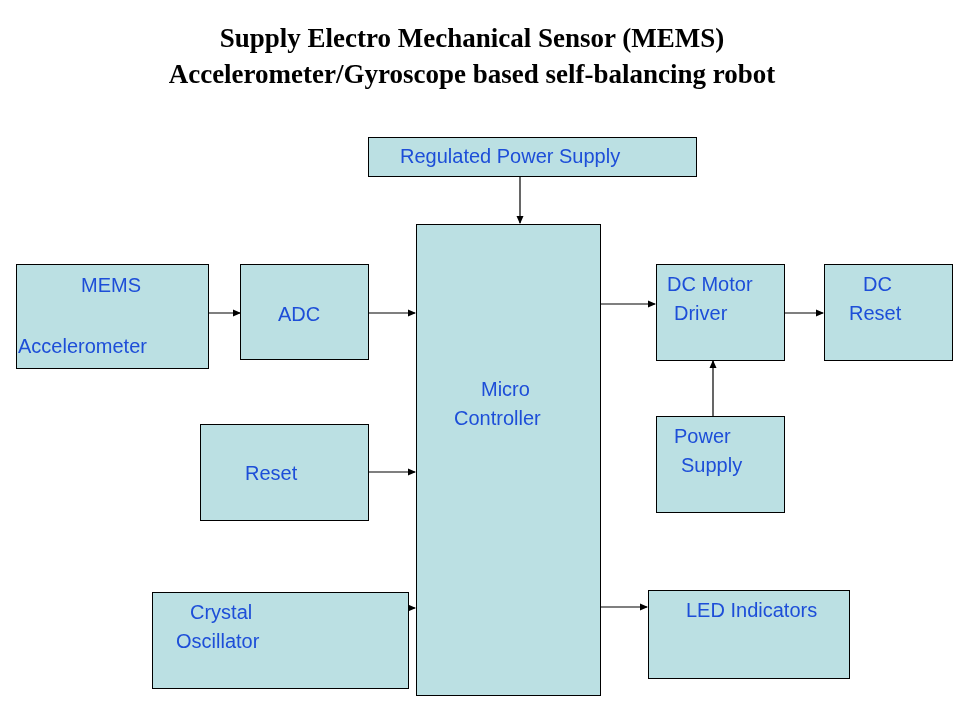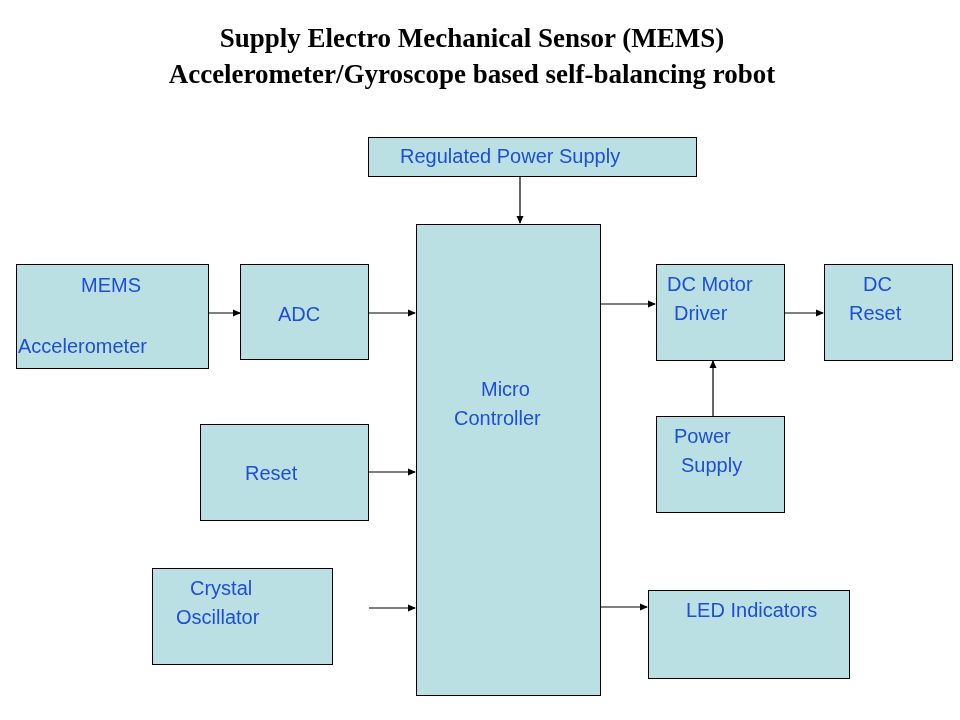--- a/index.html
+++ b/index.html
@@ -57,21 +57,21 @@
 
 <div class="box" style="left:416px;top:224px;width:185px;height:472px;">
   <span style="left:64px;top:150px;">Micro</span>
   <span style="left:37px;top:179px;">Controller</span>
 </div>
 
 <div class="box" style="left:200px;top:424px;width:169px;height:97px;">
   <span style="left:44px;top:34px;">Reset</span>
 </div>
 
-<div class="box" style="left:152px;top:568px;width:181px;height:97px;">
+<div class="box" style="left:152px;top:592px;width:257px;height:97px;">
   <span style="left:37px;top:5px;">Crystal</span>
   <span style="left:23px;top:34px;">Oscillator</span>
 </div>
 
 <div class="box" style="left:656px;top:264px;width:129px;height:97px;">
   <span style="left:10px;top:5px;">DC Motor</span>
   <span style="left:17px;top:34px;">Driver</span>
 </div>
 
 <div class="box" style="left:824px;top:264px;width:129px;height:97px;">

